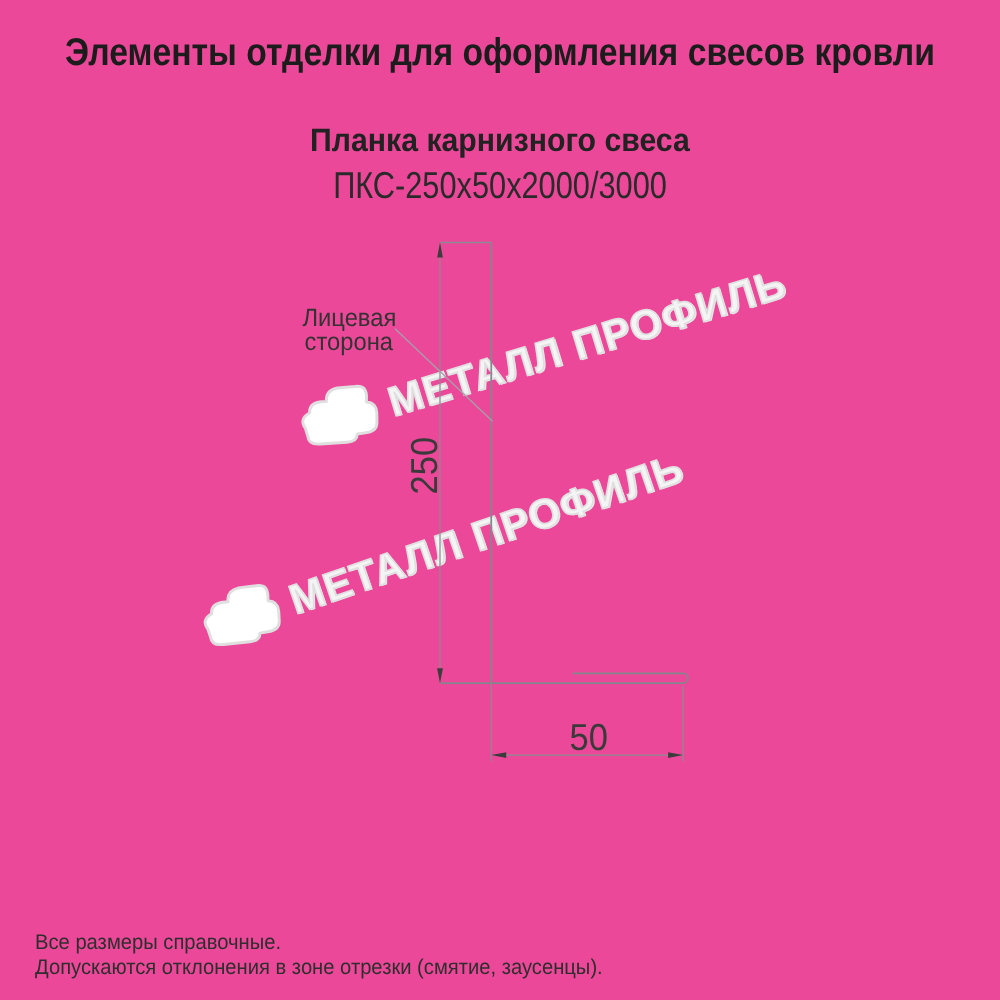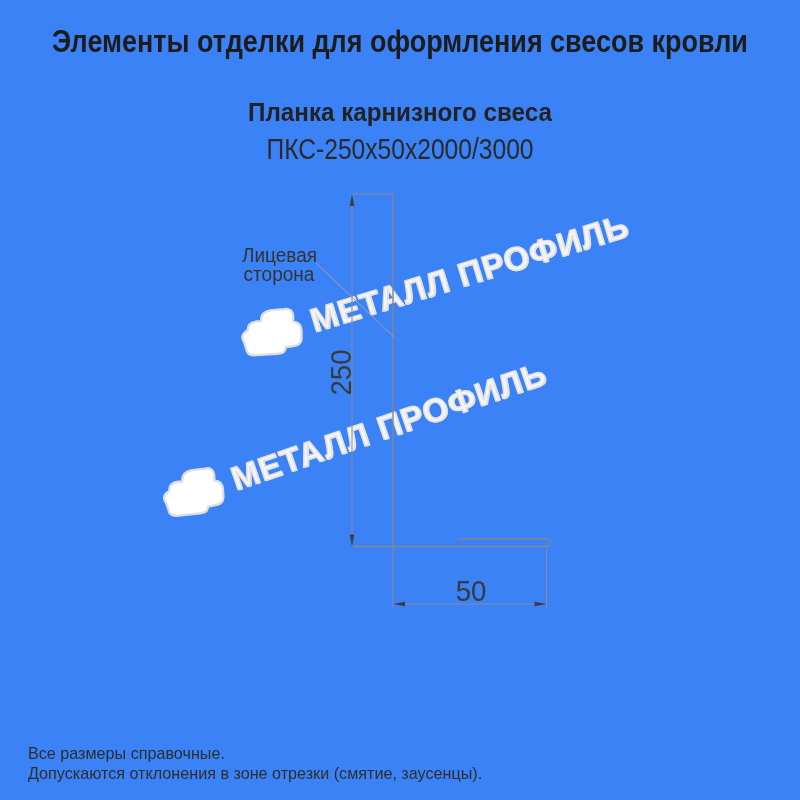--- a/index.html
+++ b/index.html
@@ -2,21 +2,21 @@
 <html><head>
 <meta charset="utf-8">
 <style>
   * { margin: 0; padding: 0; box-sizing: border-box; }
   html, body { background: #ffffff; }
   body { font-family: "Liberation Sans", sans-serif; }
   .canvas {
     position: relative;
     width: 800px;
     height: 800px;
-    background: #3b82f6;
+    background: #ec4899;
     overflow: hidden;
     margin: 0 auto;
   }
   
   .title {
     position: absolute;
     top: 24px; left: 0;
     width: 800px;
     text-align: center;
     font-size: 31px;

